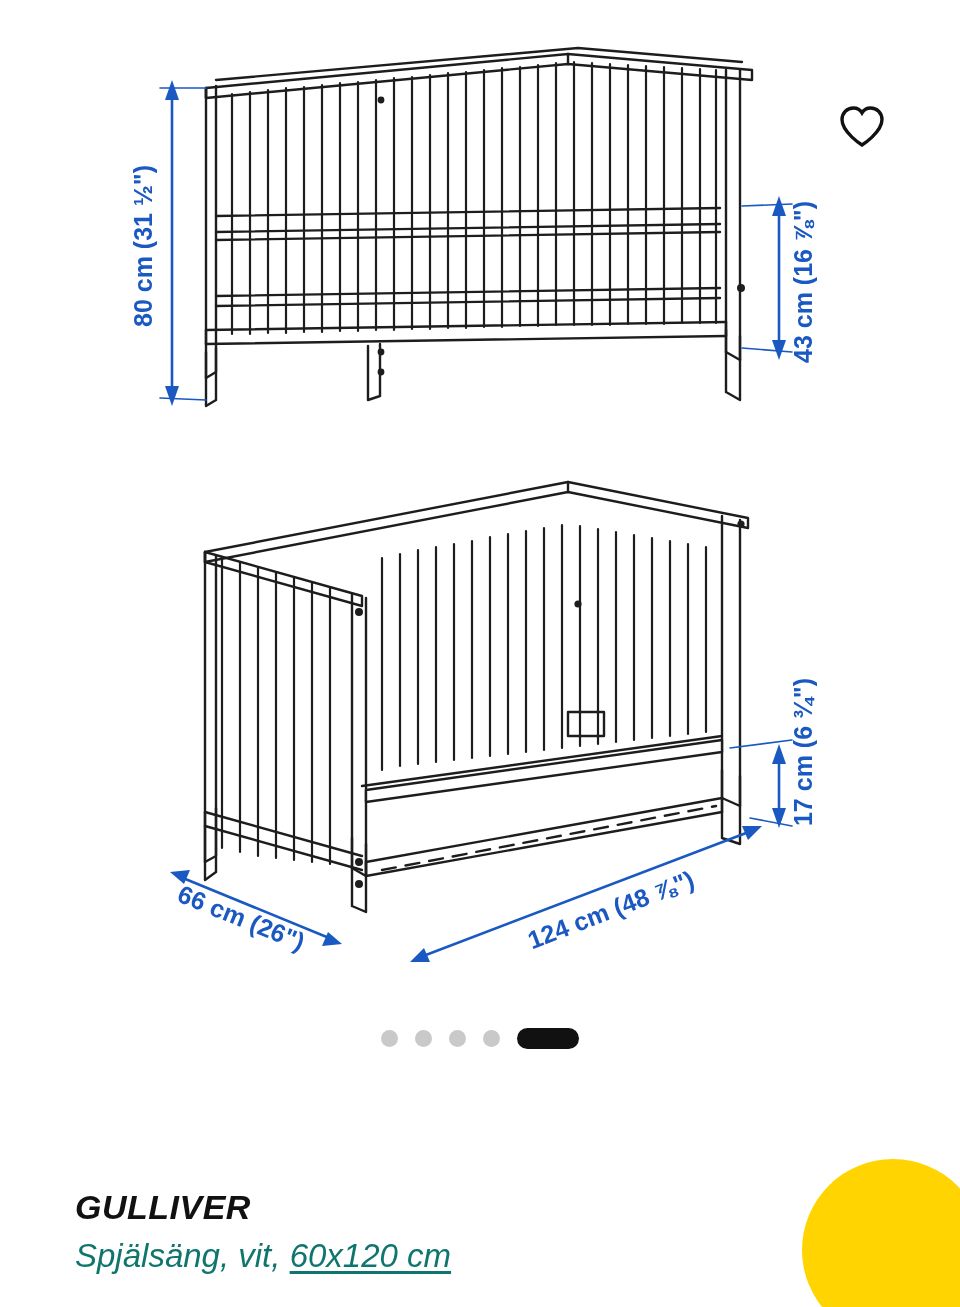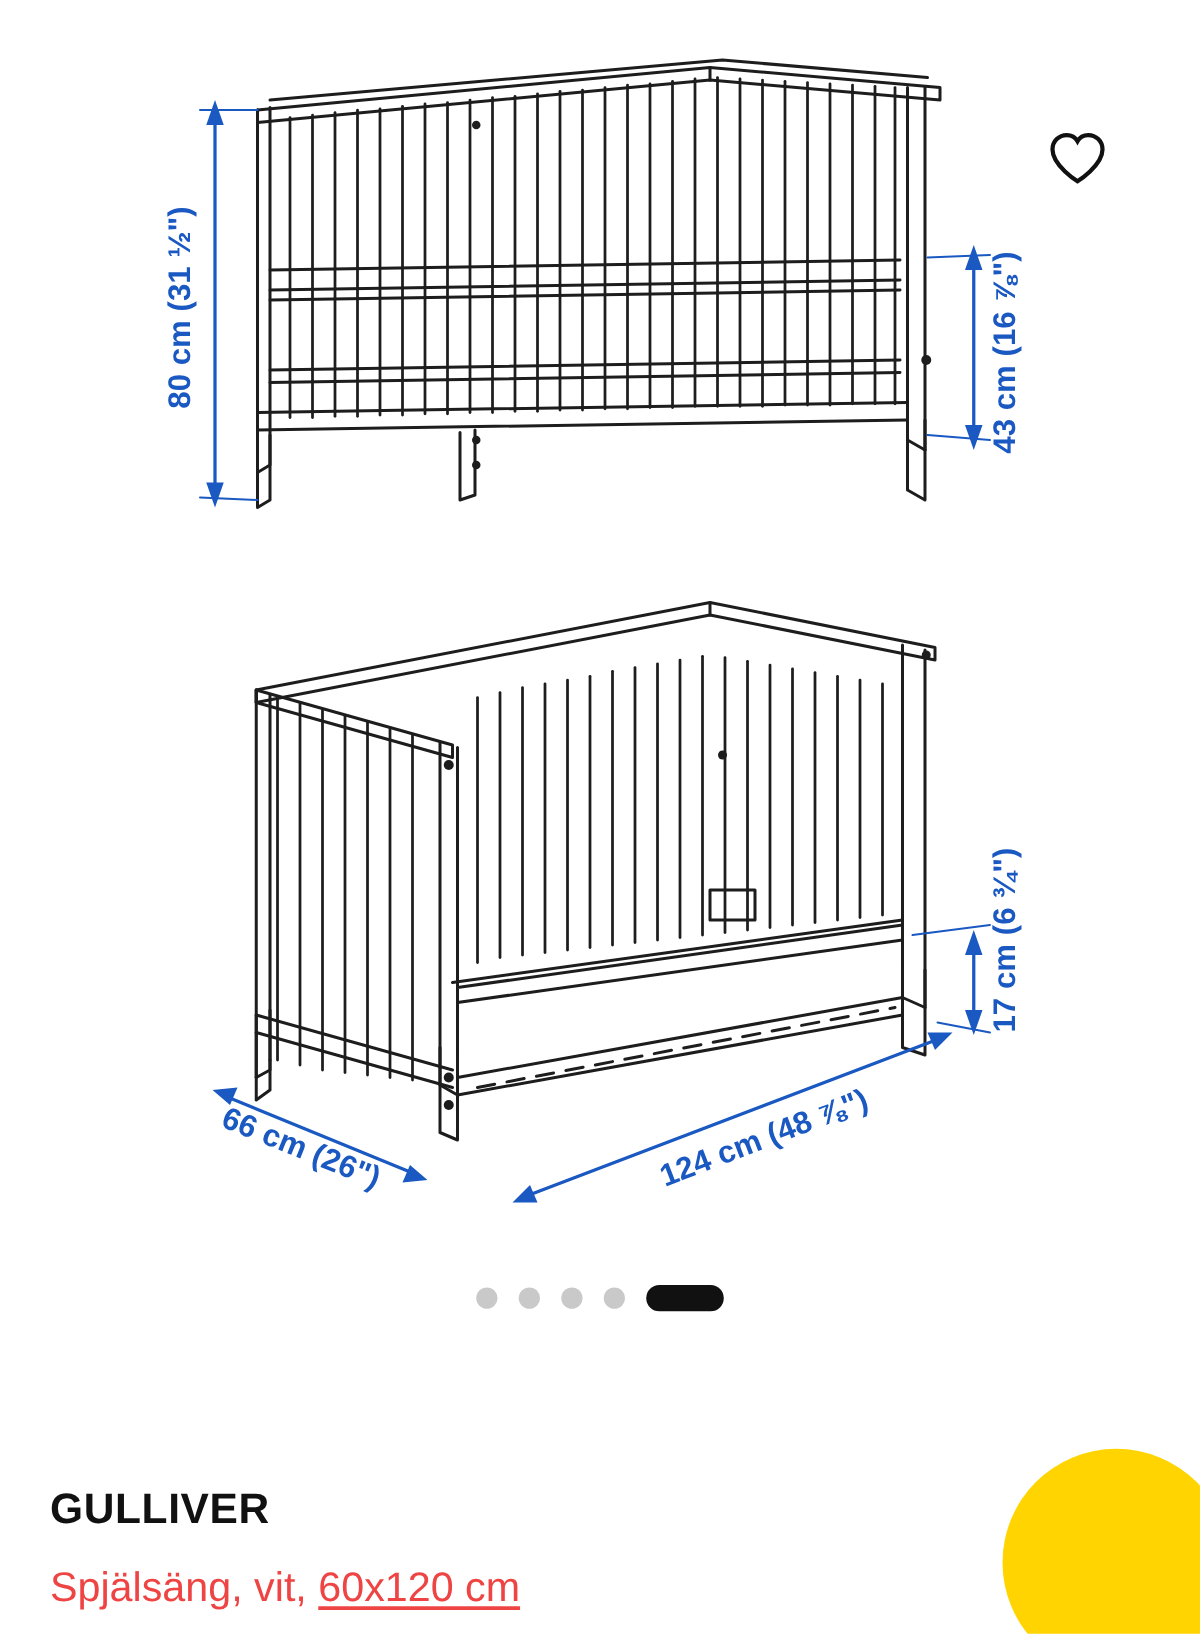--- a/index.html
+++ b/index.html
@@ -66,35 +66,36 @@
   .dot.active {
     width: 62px;
     height: 21px;
     border-radius: 11px;
     background: #111111;
   }
 
   
   .info {
     position: absolute;
-    left: 40px;
+    left: 75px;
     top: 1185px;
     width: 800px;
+    font-style: italic;
   }
   .product-name {
     font-size: 34px;
     font-weight: bold;
     letter-spacing: 0.5px;
     color: #111111;
     line-height: 44px;
   }
   .product-desc {
-    margin-top: 18px;
+    margin-top: 4px;
     font-size: 33px;
-    color: #ef4444;
+    color: #0f766e;
     line-height: 46px;
     white-space: nowrap;
   }
   .product-desc .variant {
     text-decoration: underline;
     text-underline-offset: 4px;
     cursor: pointer;
   }
 
   

